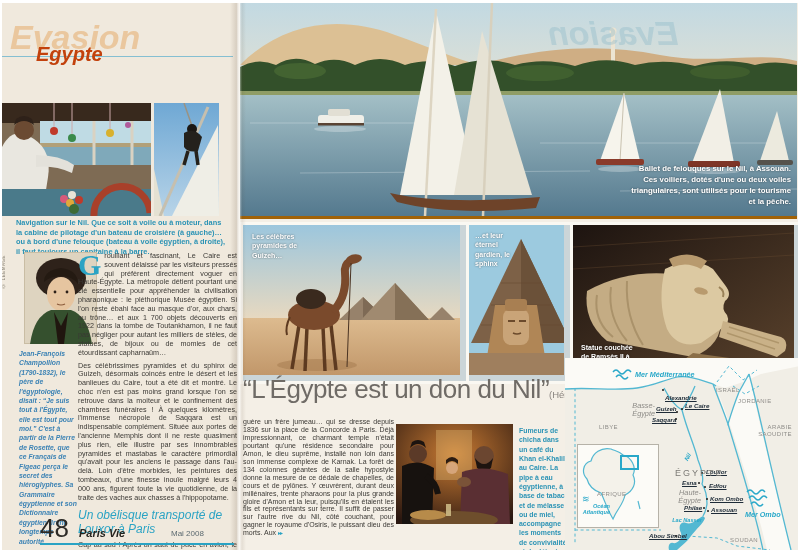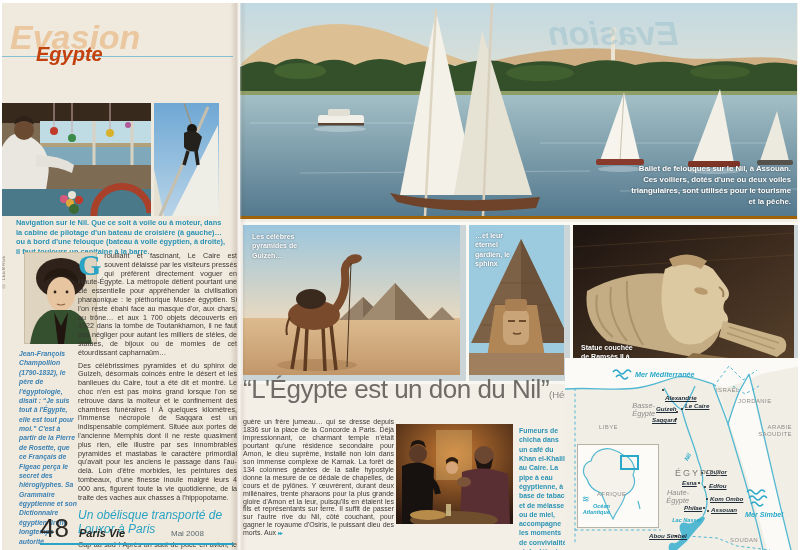--- a/index.html
+++ b/index.html
@@ -390,21 +390,21 @@
       <g stroke="#29a8c9" stroke-width="1.4" fill="none">
         <path d="M48,14 q3,-4 6,0 q3,4 6,0 q3,-4 6,0"></path>
         <path d="M51,19 q3,-4 6,0 q3,4 6,0"></path>
         <path d="M182,134 q3,-4 6,0 q3,4 6,0 q3,-4 6,0"></path>
         <path d="M184,140 q3,-4 6,0 q3,4 6,0 q3,-4 6,0"></path>
         <path d="M186,146 q3,-4 6,0 q3,4 6,0"></path>
       </g>
     </svg>
 
     <span class="ml sea" style="left:70px;top:12px;">Mer Méditerranée</span>
-    <span class="ml sea" style="left:180px;top:152px;">Mer Simbel</span>
+    <span class="ml sea" style="left:180px;top:152px;">Mer Ombo</span>
     <span class="ml seasm" style="left:103px;top:159px;width:34px;">Lac Nasser</span>
     <span class="ml riv" style="left:119px;top:96px;">Nil</span>
 
     <span class="ml city" style="left:100px;top:36px;">Alexandrie</span>
     <span class="ml city" style="left:120px;top:44px;">Le Caire</span>
     <span class="ml city" style="left:91px;top:47px;">Guizeh</span>
     <span class="ml city" style="left:87px;top:58px;">Saqqara</span>
     <span class="ml city" style="left:141px;top:110px;">Louxor</span>
     <span class="ml city" style="left:117px;top:121px;">Esna</span>
     <span class="ml city" style="left:144px;top:124px;">Edfou</span>
@@ -419,21 +419,21 @@
     <i class="dot" style="left:110px;top:60px;"></i>
     <i class="dot" style="left:136px;top:114px;"></i>
     <i class="dot" style="left:133px;top:124px;"></i>
     <i class="dot" style="left:139px;top:128px;"></i>
     <i class="dot" style="left:141px;top:140px;"></i>
     <i class="dot" style="left:138px;top:149px;"></i>
     <i class="dot" style="left:142px;top:152px;"></i>
     <i class="dot" style="left:110px;top:177px;"></i>
 
     <span class="ml region" style="left:58px;top:44px;width:32px;">Basse-Égypte</span>
-    <span class="ml region" style="left:92px;top:131px;width:32px;">Haute-Égypte</span>
+    <span class="ml region" style="left:104px;top:131px;width:32px;">Haute-Égypte</span>
     <span class="ml bigcountry" style="left:110px;top:94px;margin-top:16px;">ÉGYPTE</span>
     <span class="ml country" style="left:34px;top:66px;">LIBYE</span>
     <span class="ml country" style="left:151px;top:29px;">ISRAËL</span>
     <span class="ml country" style="left:173px;top:40px;">JORDANIE</span>
     <span class="ml country" style="left:185px;top:66px;width:42px;">ARABIE SAOUDITE</span>
     <span class="ml country" style="left:165px;top:179px;">SOUDAN</span>
 
     <div class="inset">
       <svg width="78" height="80" viewBox="0 0 78 80">
         <path d="M33,4 C23,2 15,8 13,16 C5,18 3,28 9,34 C11,42 17,46 23,48 C27,56 29,64 35,74 C39,64 45,60 47,50 C55,46 59,38 55,30 C59,22 53,12 45,10 C41,6 37,6 33,4 Z" fill="#f4f2ea" stroke="#53b8d2" stroke-width="1.2"></path>

